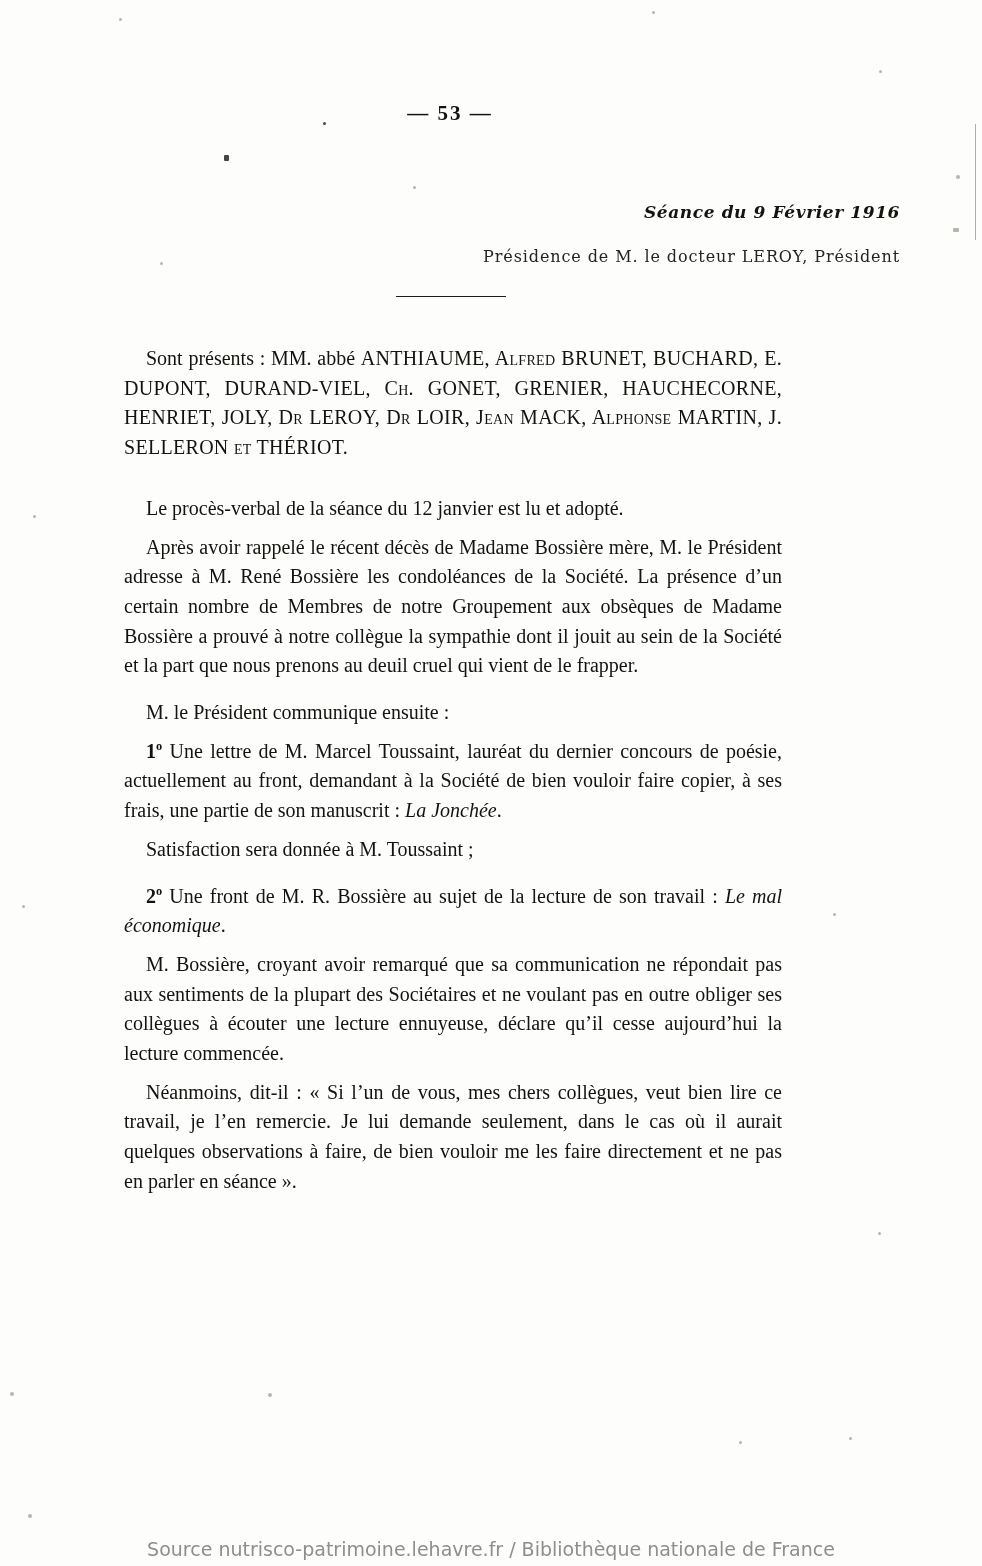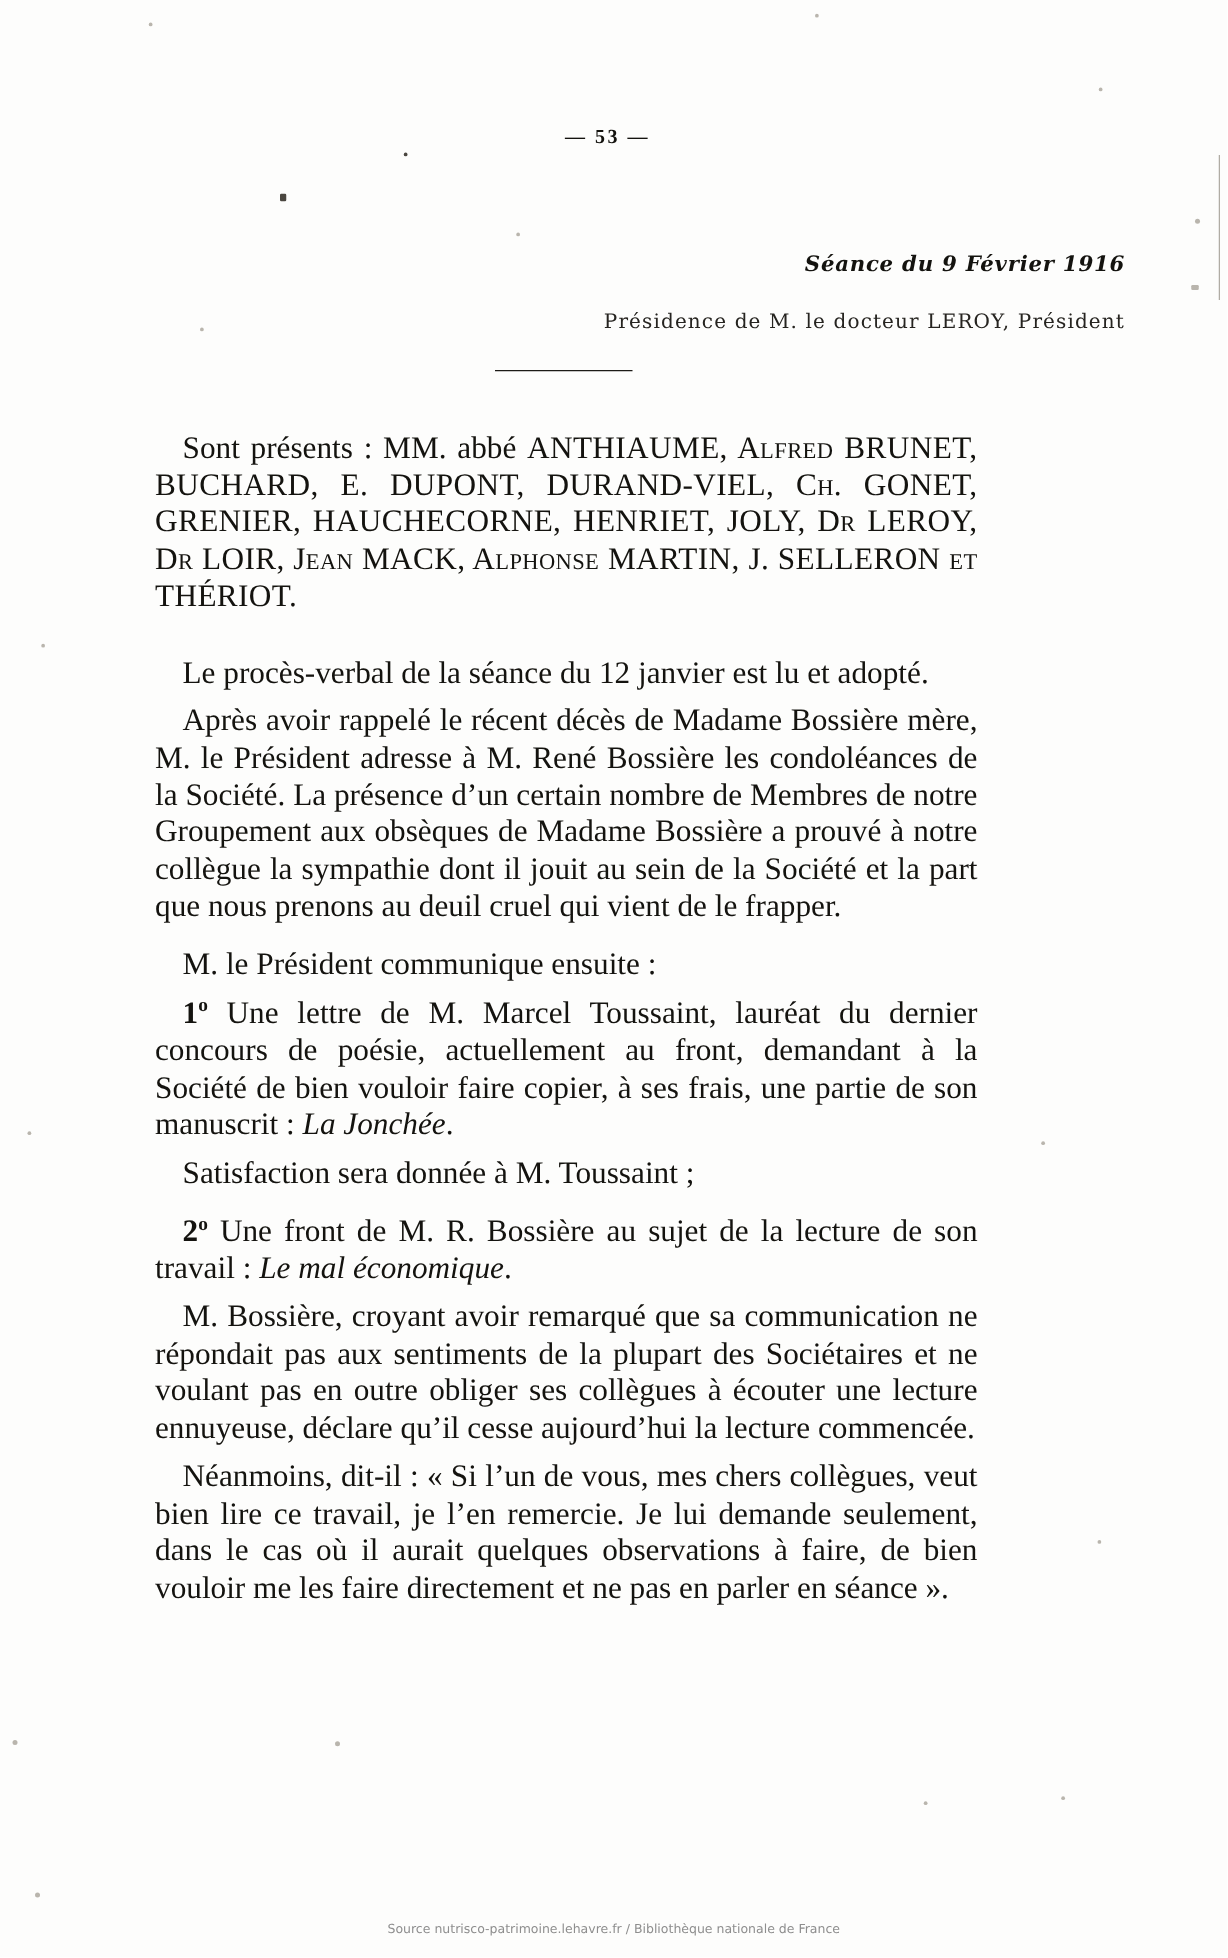--- a/index.html
+++ b/index.html
@@ -37,23 +37,22 @@
   }
 
   
   .folio {
     position: absolute;
     top: 101px;
     left: 0;
     width: 900px;
     text-align: center;
     font-weight: bold;
-    font-size: 16px;
+    font-size: 21px;
     letter-spacing: 2px;
-    padding-left: 36px;
   }
 
   
   .seance-title {
     position: absolute;
     top: 202px;
     left: 0;
     width: 900px;
     text-align: right;
     font-family: "DejaVu Serif", "Liberation Serif", serif;
@@ -81,21 +80,21 @@
     height: 1px;
     background: #1d1b17;
   }
 
   
   .body {
     position: absolute;
     left: 124px;
     top: 344px;
     width: 658px;
-    font-size: 25px;
+    font-size: 20px;
     line-height: 29.7px;
     text-align: justify;
     text-align-last: left;
   }
   .body p {
     margin: 0;
     text-indent: 22px;
   }
 
   .gap-sm { height: 9px; }
@@ -118,21 +117,21 @@
   }
 
   
   .source {
     position: absolute;
     left: 0;
     top: 1538px;
     width: 982px;
     text-align: center;
     font-family: "DejaVu Sans", "Liberation Sans", sans-serif;
-    font-size: 10px;
+    font-size: 19px;
     color: #8e8e8e;
   }
 </style>
 </head>
 <body>
 
 <div class="page">
 
   <div class="scanline-right"></div>
   <div class="speck dark" style="left:224px;top:155px;width:5px;height:6px;border-radius:1px;"></div>

